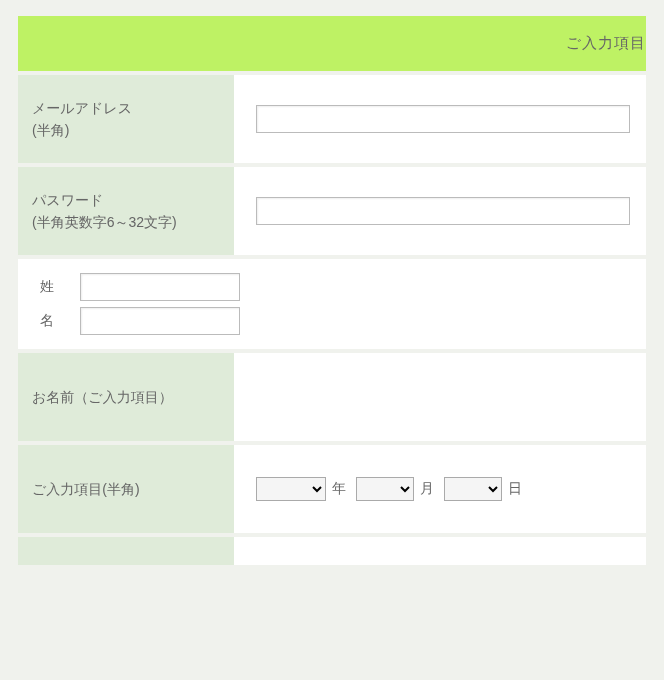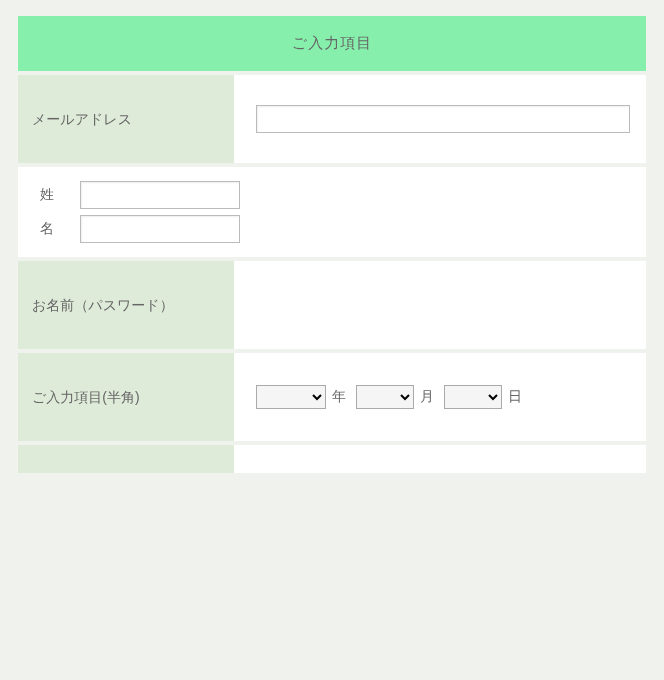--- a/index.html
+++ b/index.html
@@ -8,22 +8,22 @@
       font-family: "Hiragino Sans", "Meiryo", sans-serif;
       color: #555;
       font-size: 14px;
       width: 664px;
       height: 680px;
     }
     .form-container {
       padding: 16px 18px 0 18px;
     }
     .header {
-      background: #86efac;
-      text-align: center;
+      background: #bef264;
+      text-align: right;
       padding: 18px 0;
       font-size: 15px;
       color: #666;
       letter-spacing: 1px;
     }
     .row {
       display: flex;
       background: #ffffff;
       border-top: 4px solid #f0f2ed;
     }
@@ -96,44 +96,54 @@
 
 <div class="form-container">
 
   <div class="header">
     <span>ご入力項目</span>
   </div>
 
   <div class="row">
     <div class="label-cell">
       <span>メールアドレス</span>
+      <span>(半角)</span>
     </div>
     <div class="input-cell">
       <input type="text" class="wide-input" style="">
     </div>
   </div>
 
+  <div class="row">
+    <div class="label-cell">
+      <span>パスワード</span>
+      <span>(半角英数字6～32文字)</span>
+    </div>
+    <div class="input-cell">
+      <input type="password" class="wide-input" style="">
+    </div>
+  </div>
 
 
   <div class="row">
     <div class="input-cell">
       <div class="name-line">
         <span class="name-prefix">姓</span>
         <input type="text" class="name-input" style="">
       </div>
       <div class="name-line">
         <span class="name-prefix">名</span>
         <input type="text" class="name-input" style="">
       </div>
     </div>
   </div>
 
   <div class="row">
     <div class="label-cell">
-      <span>お名前（パスワード）</span>
+      <span>お名前（ご入力項目）</span>
     </div>
     <div class="input-cell">
     </div>
   </div>
 
   <div class="row">
     <div class="label-cell">
       <span>ご入力項目(半角)</span>
     </div>
     <div class="input-cell">

